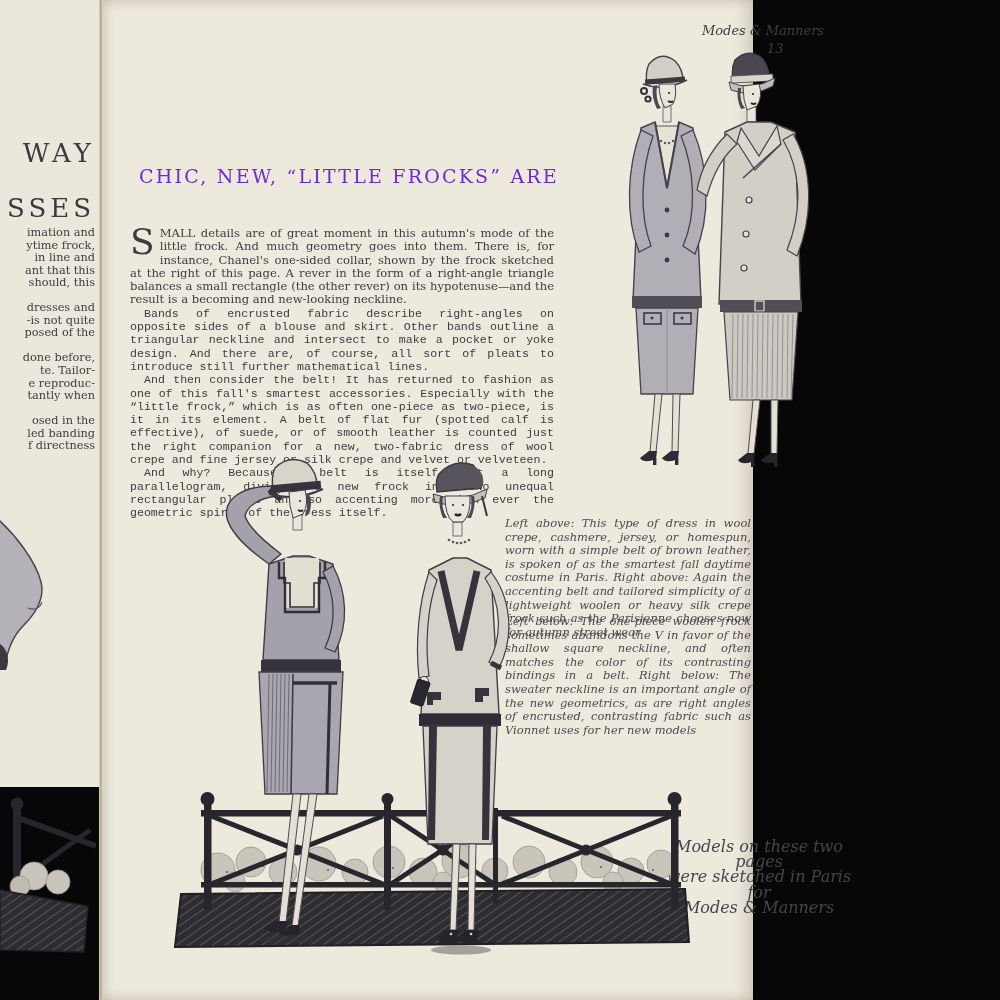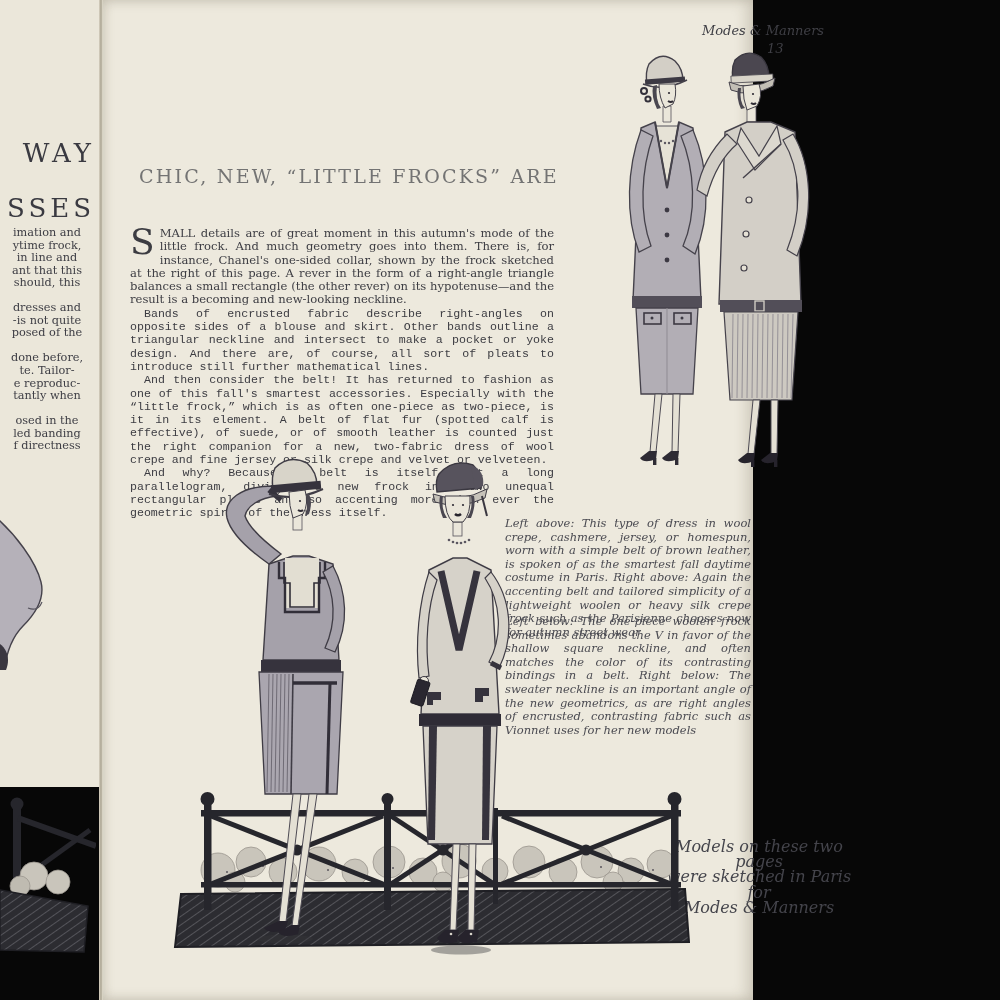--- a/index.html
+++ b/index.html
@@ -14,21 +14,21 @@
     background:#ebe7da;
   }
   .fp-headline{
     position:absolute;right:5px;text-align:right;
     color:#3a3a41;font-size:26px;letter-spacing:4px;font-weight:400;
     white-space:nowrap;
   }
   .fp-h1{top:138px;}
   .fp-h2{top:193px;}
   .fp-lines{
-    position:absolute;top:227px;right:5px;width:96px;text-align:center;
+    position:absolute;top:227px;right:5px;width:96px;text-align:right;
     color:#3d3d44;font-size:11.3px;line-height:12.55px;
   }
   .lp-line{min-height:12.55px;white-space:nowrap;overflow:hidden;}
   .fp-arm{position:absolute;left:0;top:518px;}
   .fp-fence{position:absolute;left:0;top:790px;}
   
   .gutter{
     position:absolute;left:99px;top:0;width:4px;height:1000px;
     background:linear-gradient(to right,#d9d3c3,#aaa391,#e6e2d4);
   }
@@ -41,21 +41,21 @@
   .mag-title{
     position:absolute;top:23px;left:580px;width:160px;text-align:center;
     font-style:italic;font-size:13px;color:#3f3f45;white-space:nowrap;
   }
   .page-number{
     position:absolute;top:41px;left:664px;width:44px;text-align:left;
     font-style:italic;font-size:13px;color:#3f3f45;
   }
   .article-title{
     position:absolute;left:28px;top:158px;width:436px;text-align:center;
-    color:#737373;font-size:19px;letter-spacing:2.2px;line-height:37px;
+    color:#6d28d9;font-size:19px;letter-spacing:2.2px;line-height:37px;
     white-space:nowrap;
   }
   .body-column{
     position:absolute;left:27px;top:227px;width:424px;
     color:#3c3c42;font-size:11.6px;line-height:13.3px;text-align:justify;
   }
   .body-column p{margin:0;}
   .body-column p.indented{text-indent:14px;font-family:Liberation Mono, monospace;}
   .dropcap{
     float:left;font-size:36px;line-height:27px;padding:1px 5px 0 0;color:#3c3c42;

